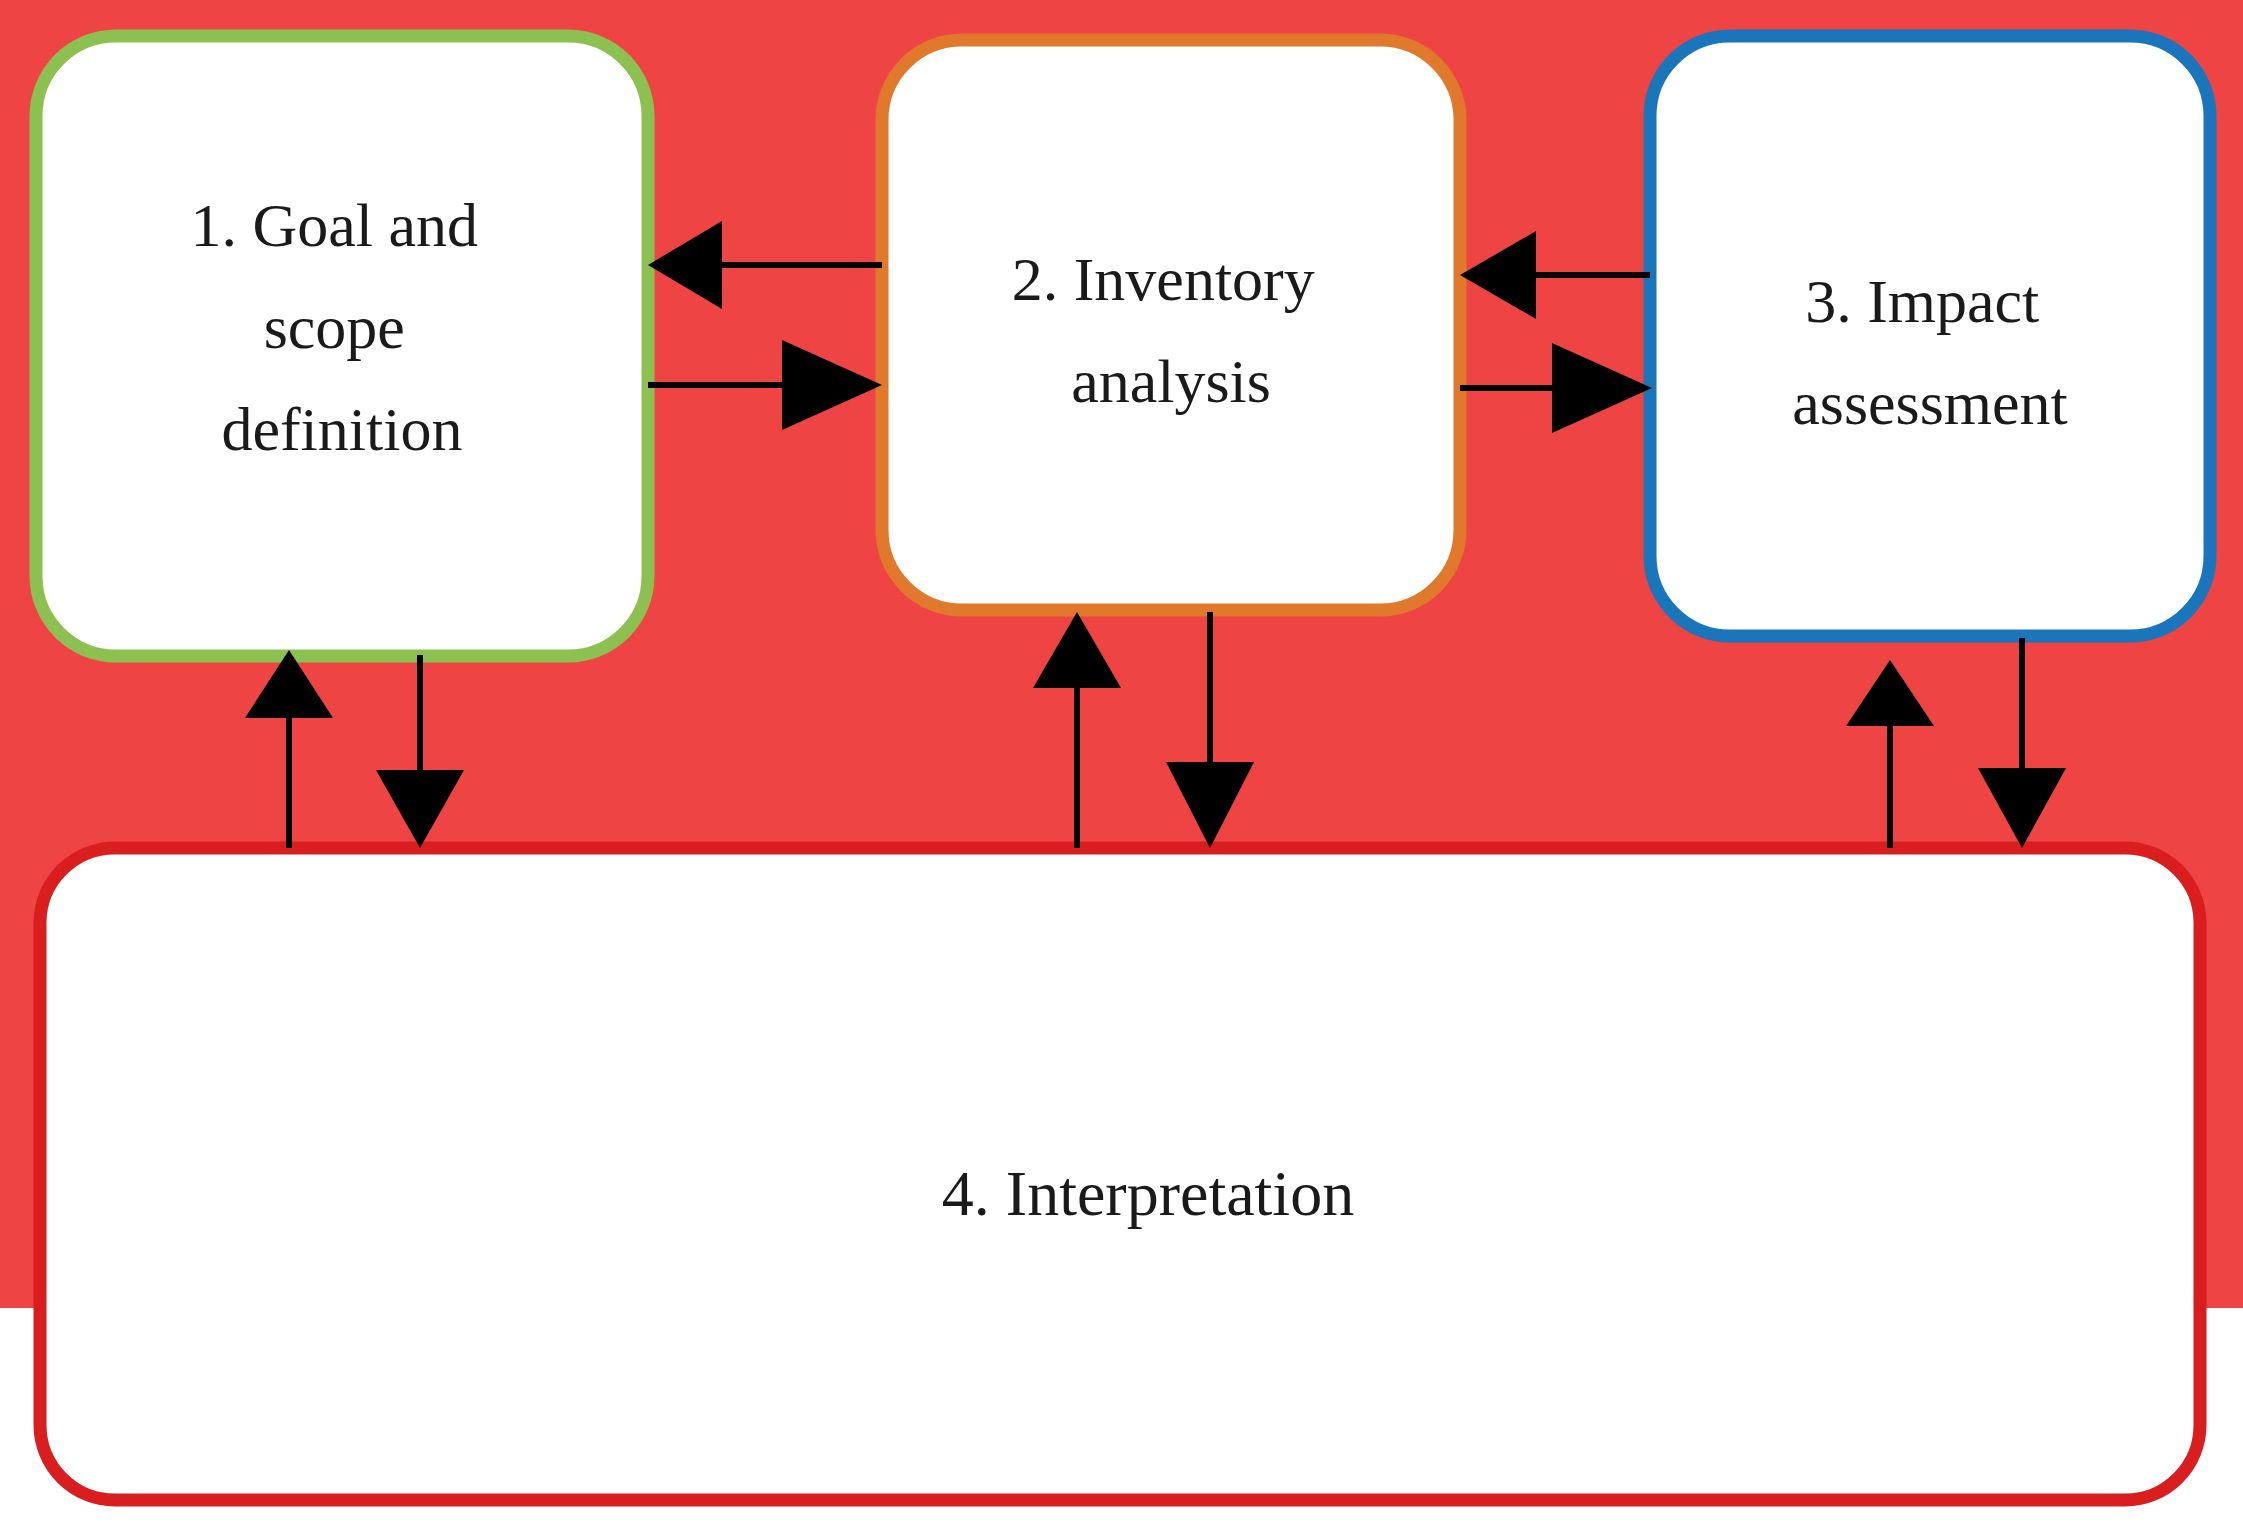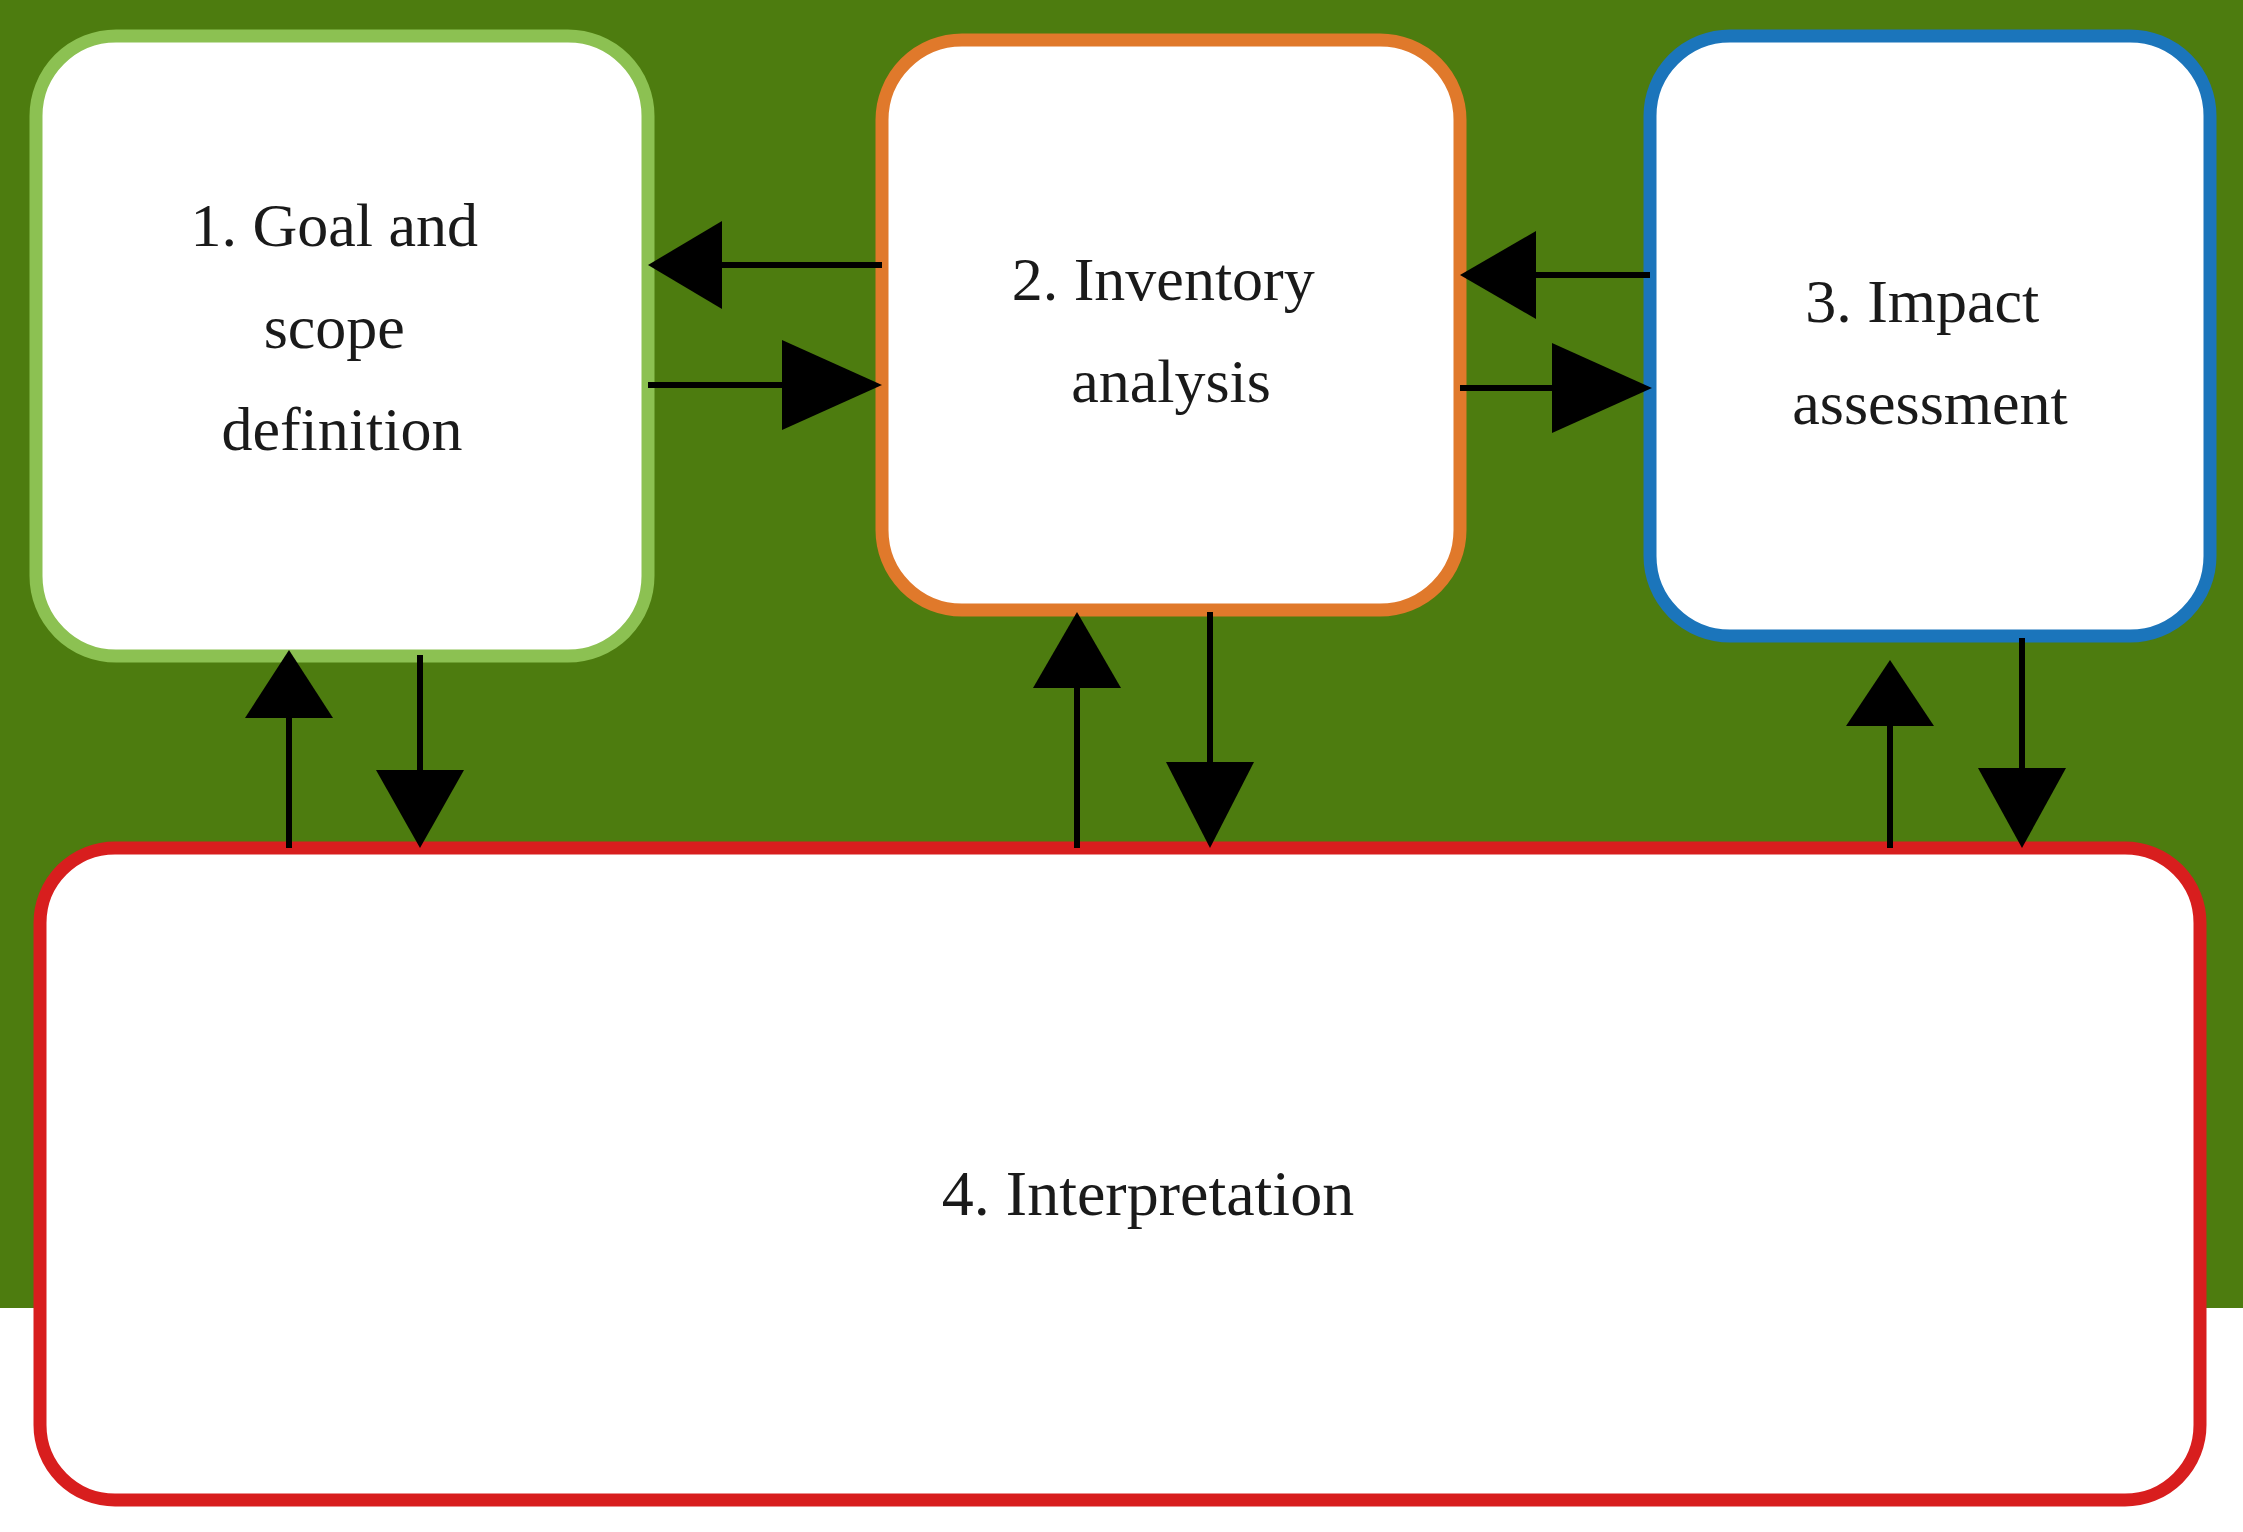--- a/index.html
+++ b/index.html
@@ -10,21 +10,21 @@
   body {
     width: 2243px;
     height: 1532px;
     overflow: hidden;
     font-family: "Liberation Serif", "DejaVu Serif", serif;
   }
   #diagram-root {
     position: relative;
     width: 2243px;
     height: 1308px;
-    background: #4d7c0f;
+    background: #ef4444;
   }
   svg#flow-svg {
     position: absolute;
     left: 0;
     top: 0;
     width: 2243px;
     height: 1532px;
     display: block;
   }
   .node-label {

